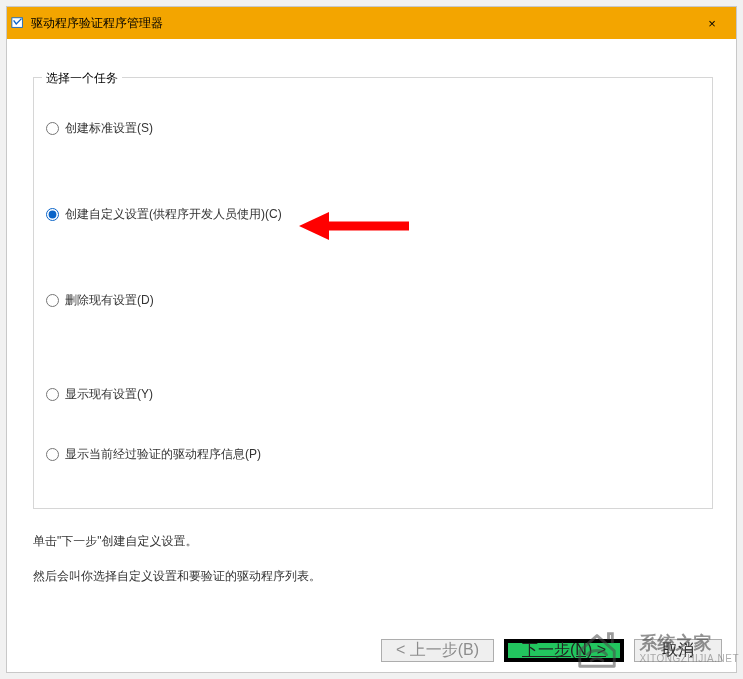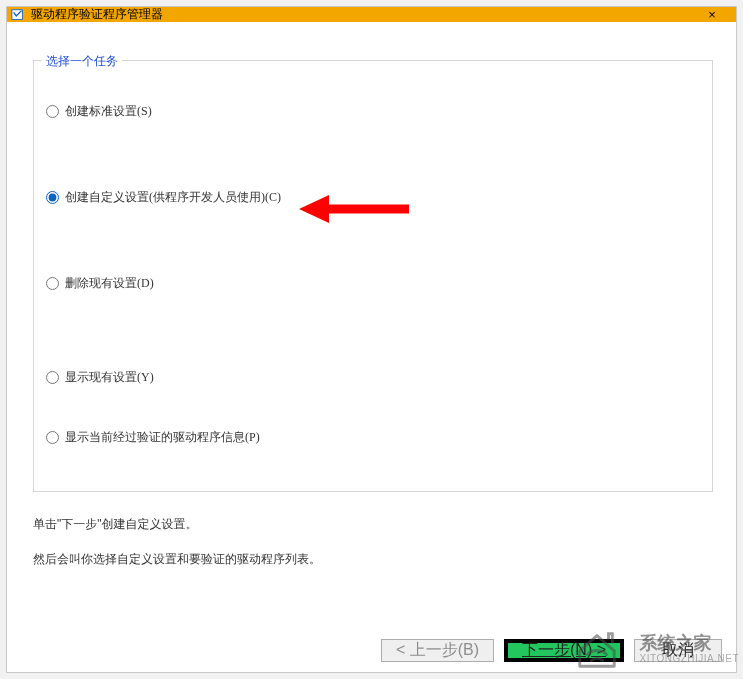--- a/index.html
+++ b/index.html
@@ -16,21 +16,21 @@
   .window {
     position: absolute;
     left: 6px; top: 6px;
     width: 731px; height: 667px;
     background: #fff;
     border: 1px solid #c8c8c8;
     display: flex;
     flex-direction: column;
   }
   .titlebar {
-    height: 15px;
+    height: 32px;
     background: #f3a500;
     display: flex;
     align-items: center;
     padding: 0 4px;
     color: #000;
   }
   .titlebar-icon {
     width: 14px; height: 14px;
     margin-right: 6px;
     display: inline-flex;
@@ -55,35 +55,35 @@
     left: 26px; top: 38px;
     width: 680px; height: 432px;
     border: 1px solid #d6d6d6;
   }
   .group-label {
     position: absolute;
     top: -8px; left: 8px;
     background: #fff;
     padding: 0 4px;
     font-size: 12px;
-    color: #1d4ed8;
+    color: #000000;
   }
   .radio-row {
     position: absolute;
     display: flex;
     align-items: center;
     left: 12px;
     cursor: default;
   }
   .radio-row input[type=radio] {
     width: 13px; height: 13px;
     margin-right: 6px;
     accent-color: #0a64c8;
   }
-  .radio-row label { font-size: 12px; color: #333; font-family: Liberation Serif, serif; }
+  .radio-row label { font-size: 12px; color: #333; }
   .r1 { top: 42px; }
   .r2 { top: 128px; }
   .r3 { top: 214px; }
   .r4 { top: 308px; }
   .r5 { top: 368px; }
   .arrow-annot {
     position: absolute;
     top: 170px; left: 292px;
     pointer-events: none;
   }

